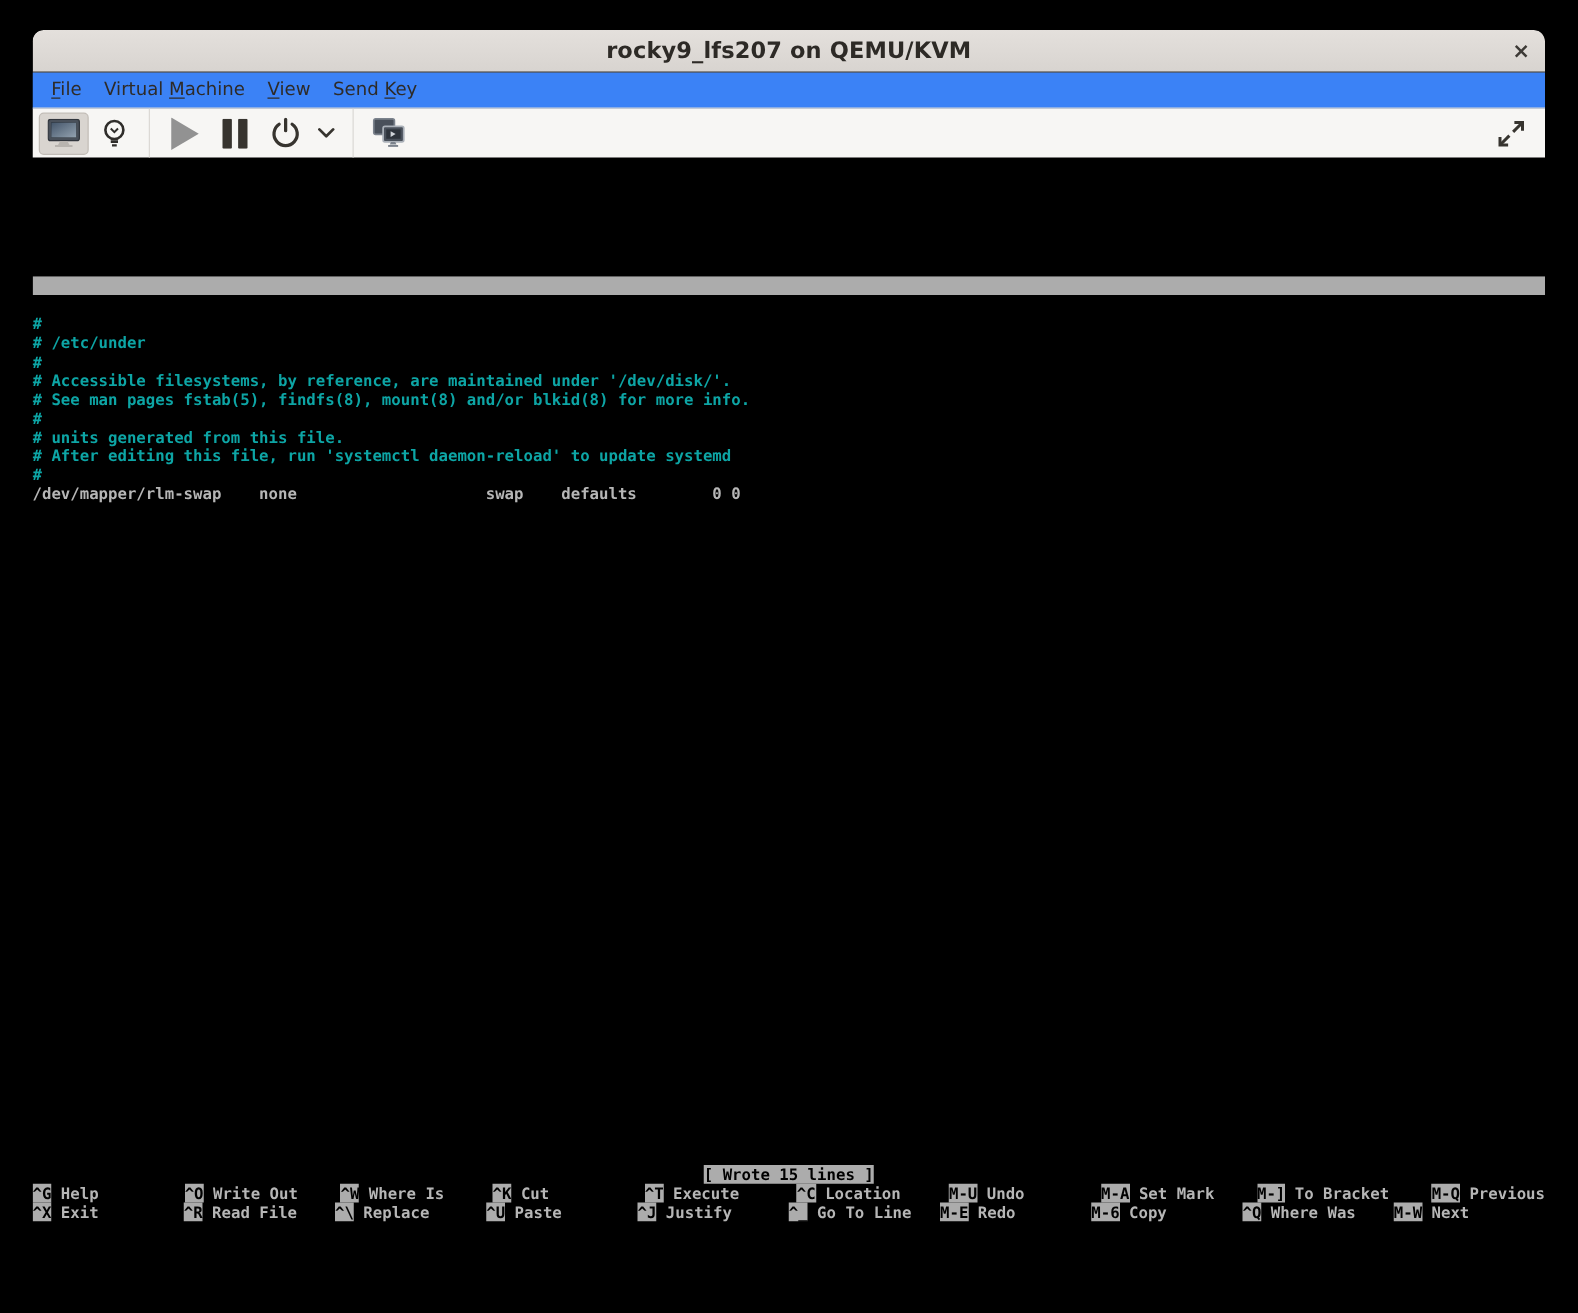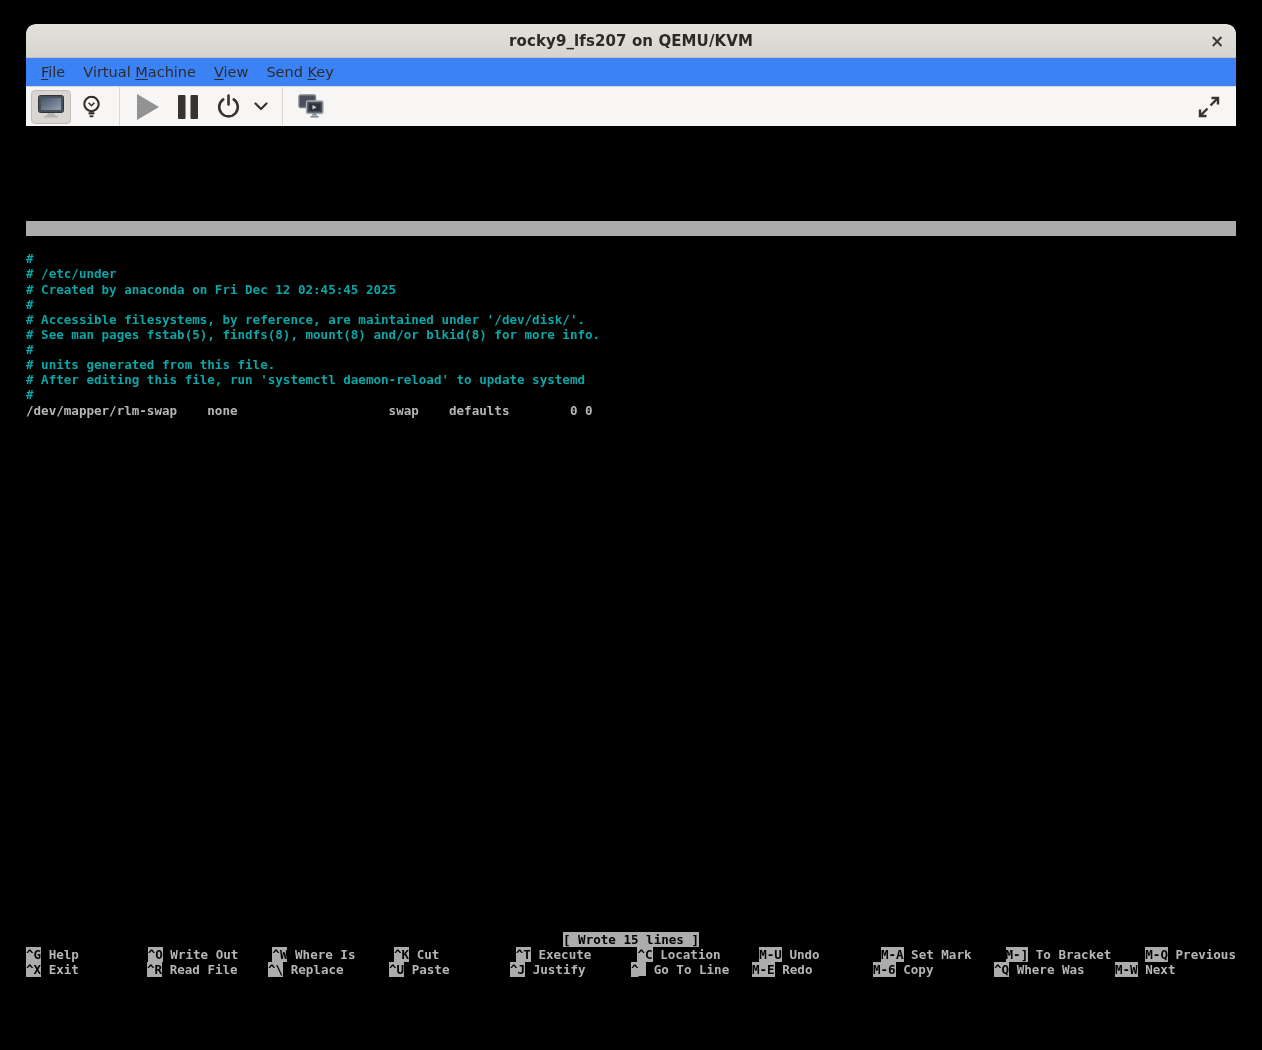--- a/index.html
+++ b/index.html
@@ -10,21 +10,21 @@
     position: absolute; left: 26px; top: 24px; width: 1210px; height: 1026px;
     border-radius: 9px 9px 0 0; background: #000; overflow: hidden;
   }
 
   
   .titlebar {
     height: 34px; background: linear-gradient(#e4e0dc, #d8d4d0);
     border-bottom: 1px solid #c6c1bc; border-radius: 9px 9px 0 0;
     display: flex; align-items: center; justify-content: center; position: relative;
   }
-  .title { font-weight: bold; font-size: 15px; color: #2d2a26; letter-spacing: 0.1px; }
+  .title { font-weight: bold; font-size: 18px; color: #2d2a26; letter-spacing: 0.1px; }
   .close {
     position: absolute; right: 6px; top: 4px; width: 26px; height: 26px;
     background: transparent; border: none; color: #3d3a36; font-size: 17px;
     font-weight: bold; line-height: 26px; text-align: center; cursor: default;
     font-family: "DejaVu Sans", sans-serif;
   }
 
   
   .menubar {
     height: 29px; background: #3b82f6; border-bottom: 1px solid #dbd9d5;
@@ -165,21 +165,20 @@
 
   <div class="display">
     <div class="term">
       <div class="term-header">
         <span>  GNU nano 5.6.1</span>
         <span class="fname">/etc/fstab</span>
       </div>
       <div class="term-body">
           <div class="tline c">#</div>
           <div class="tline c"># /etc/under</div>
-          <div class="tline c"># Created by anaconda on Fri Dec 12 02:45:45 2025</div>
           <div class="tline c">#</div>
           <div class="tline c"># Accessible filesystems, by reference, are maintained under '/dev/disk/'.</div>
           <div class="tline c"># See man pages fstab(5), findfs(8), mount(8) and/or blkid(8) for more info.</div>
           <div class="tline c">#</div>
           <div class="tline c"># units generated from this file.</div>
           <div class="tline c"># After editing this file, run 'systemctl daemon-reload' to update systemd</div>
           <div class="tline c">#</div>
           <div class="tline e">/dev/mapper/rlm-swap    none                    swap    defaults        0 0</div>
         </div>
       <div class="term-status-row">

